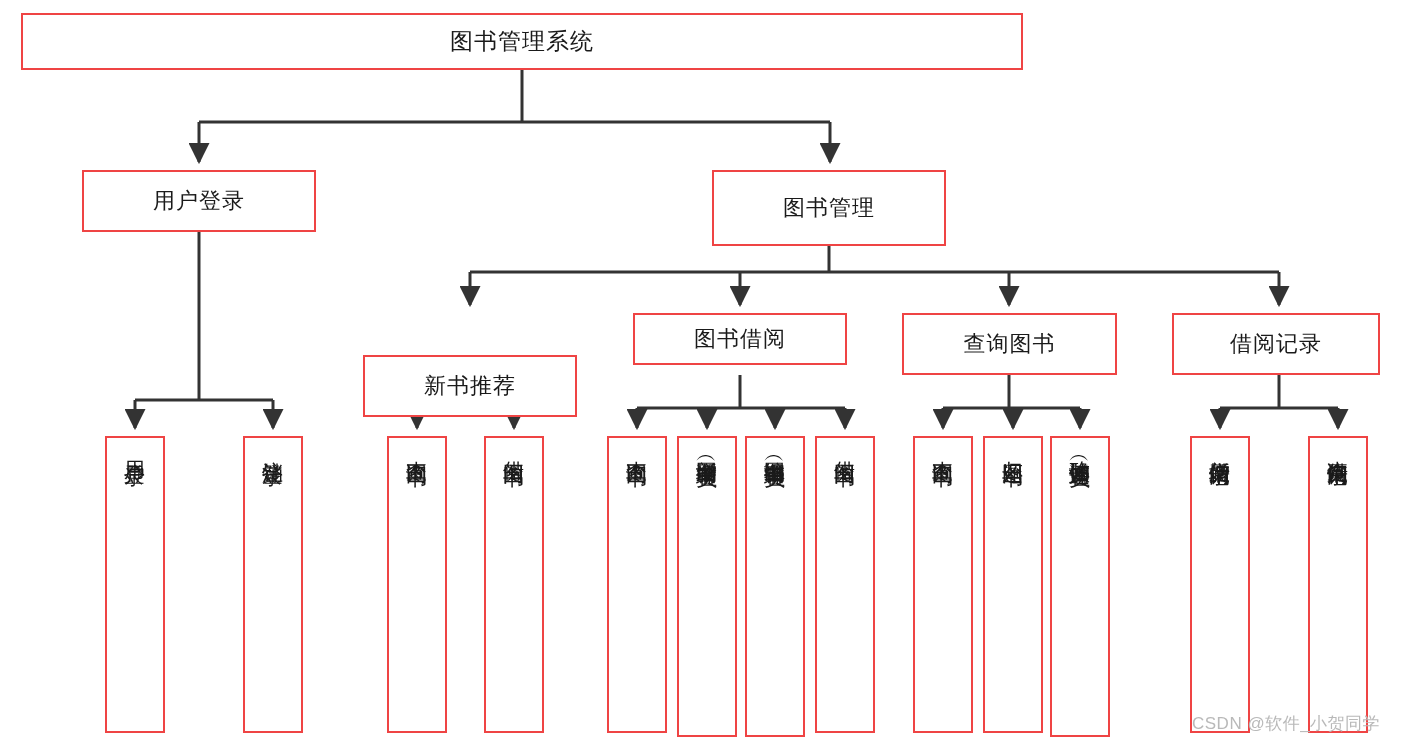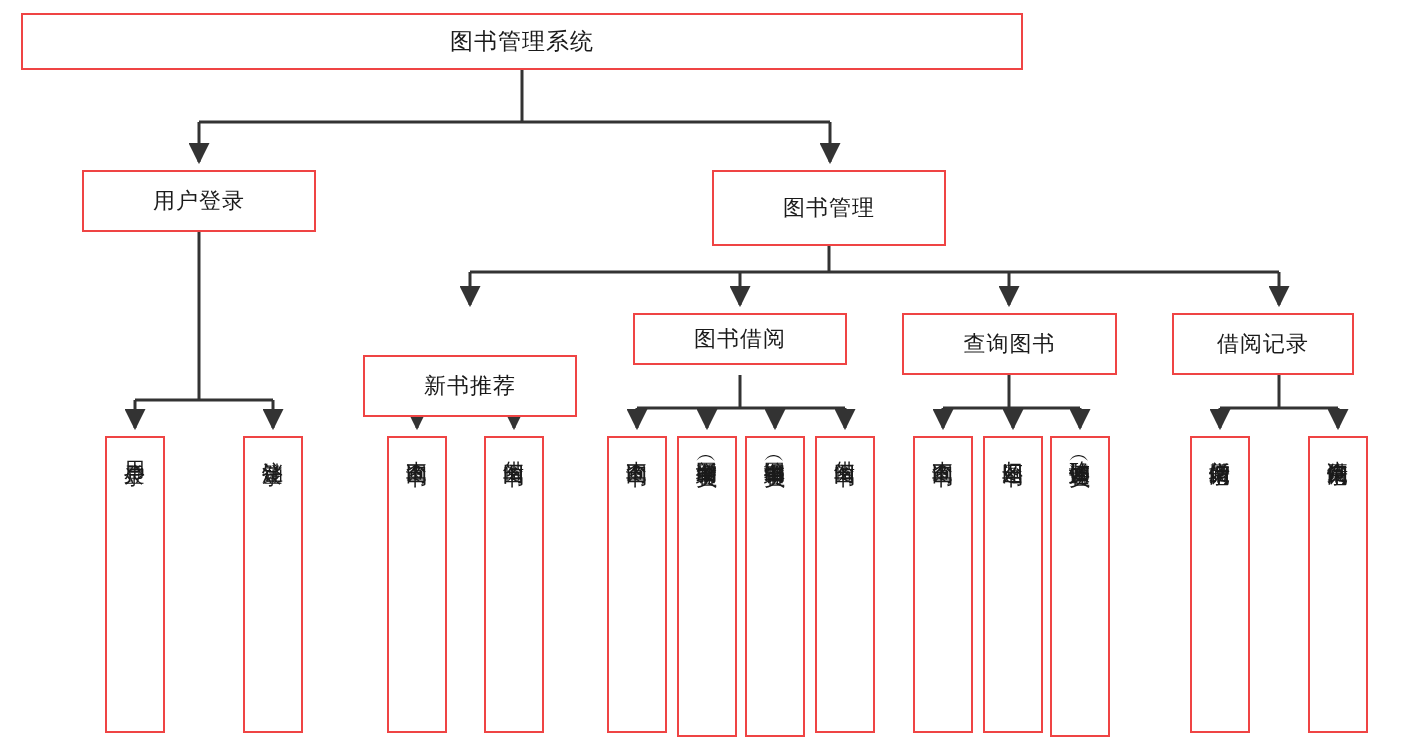--- a/index.html
+++ b/index.html
@@ -147,21 +147,21 @@
 
   <div class="node horiz" style="left: 363px; top: 313px; width: 214px; height: 62px; margin-top: 42px;">
     <span class="lbl">新书推荐</span>
   </div>
   <div class="node horiz" style="left: 633px; top: 313px; width: 214px; height: 52px;">
     <span class="lbl">图书借阅</span>
   </div>
   <div class="node horiz" style="left: 902px; top: 313px; width: 215px; height: 62px;">
     <span class="lbl">查询图书</span>
   </div>
-  <div class="node horiz" style="left: 1172px; top: 313px; width: 182px; height: 62px;">
+  <div class="node horiz" style="left: 1172px; top: 313px; width: 208px; height: 62px;">
     <span class="lbl">借阅记录</span>
   </div>
 
   <div class="node vert" style="left: 105px; top: 436px; width: 60px; height: 297px;">
     <span class="lbl">用户登录</span>
   </div>
   <div class="node vert" style="left: 243px; top: 436px; width: 60px; height: 297px;">
     <span class="lbl">注销登录</span>
   </div>
   <div class="node vert" style="left: 387px; top: 436px; width: 60px; height: 297px;">
@@ -191,14 +191,15 @@
   <div class="node vert tall" style="left: 1050px; top: 436px; width: 60px; height: 301px;">
     <span class="lbl">确认归还（管理员）</span>
   </div>
   <div class="node vert tall" style="left: 1190px; top: 436px; width: 60px; height: 297px;">
     <span class="lbl">新增借阅记录</span>
   </div>
   <div class="node vert tall" style="left: 1308px; top: 436px; width: 60px; height: 297px;">
     <span class="lbl">查询借阅记录</span>
   </div>
 
+  <div id="watermark">CSDN @软件_小贺同学</div>
 
 </div>
 
 </body></html>

